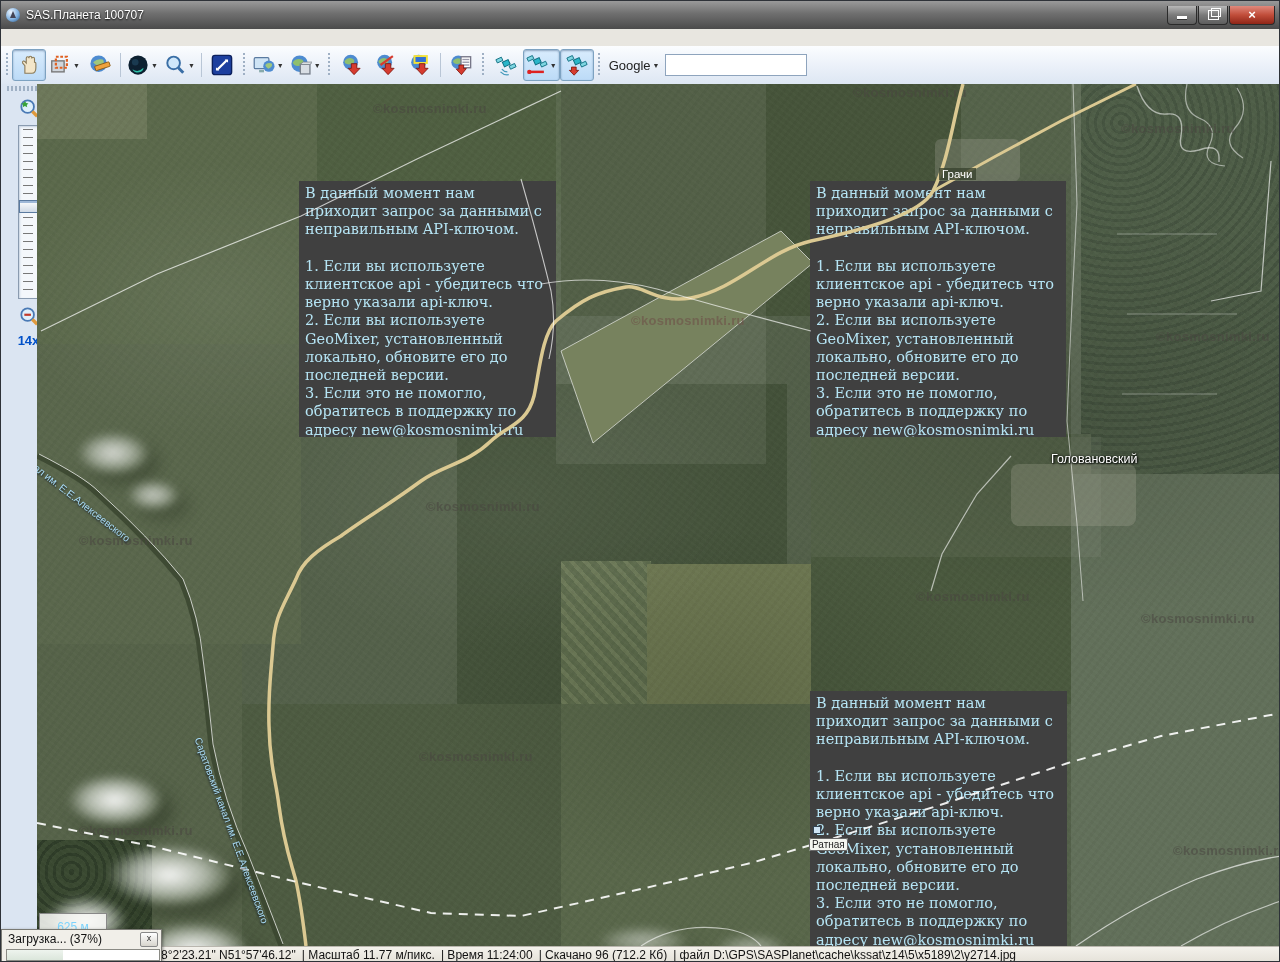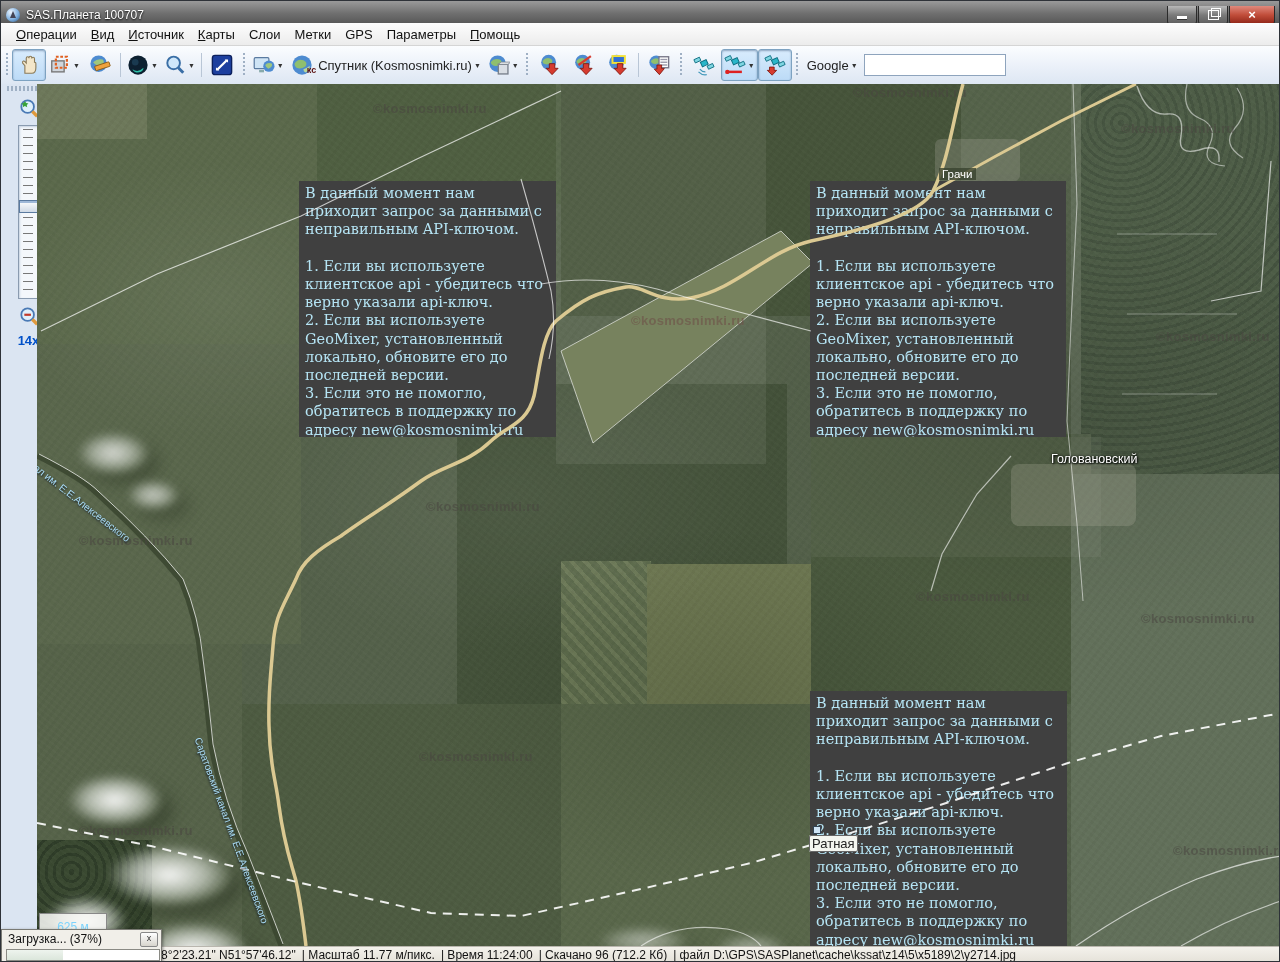--- a/index.html
+++ b/index.html
@@ -69,21 +69,21 @@
     letter-spacing:.3px;white-space:nowrap;}
   .errtile{position:absolute;width:257px;height:256px;z-index:3;background:#404040;overflow:hidden;}
   .errtext{margin:3px 0 0 6px;width:248px;font-family:"DejaVu Serif",serif;font-size:14.5px;
     line-height:18.2px;color:#b5e4f4;white-space:pre-line;}
   .vsvg{position:absolute;inset:0;z-index:4;pointer-events:none;}
   .tsvg{position:absolute;inset:0;z-index:1;pointer-events:none;}
   .maplabel{position:absolute;z-index:5;white-space:nowrap;}
   .village1{background:rgba(58,68,48,.8);color:#fff;font-size:11.5px;padding:0 3px;}
   .village2{color:#fff;font-size:12.5px;text-shadow:0 0 3px #000,1px 1px 2px #000;}
   .canal-label{color:#a9dcf7;font-size:10px;text-shadow:1px 1px 2px rgba(0,10,30,.85);transform-origin:0 0;z-index:5;position:absolute;}
-  .placemark{background:#f4f6f0;border:1px solid #666;color:#222;font-size:13px;padding:0 2px;border-radius:2px;}
+  .placemark{background:#f4f6f0;border:1px solid #666;color:#222;font-size:10px;padding:0 2px;border-radius:2px;}
   .pmicon{position:absolute;left:4px;top:-8px;width:6px;height:6px;background:#cfe4f5;border:1px solid #345;}
   .scalebox{position:absolute;left:2px;top:829px;width:66px;height:26px;z-index:6;background:rgba(250,250,248,.85);
     border:1px solid #888;font-size:12px;color:#7dd3fc;display:flex;align-items:center;justify-content:center;}
   
   .statusbar{position:absolute;left:0;top:945px;width:100%;height:17px;background:linear-gradient(#f4f2ec,#e4e1d8);
     border-top:1px solid #b9b6ae;font-size:12px;color:#111;display:flex;align-items:center;white-space:nowrap;overflow:hidden;padding-left:160px;box-sizing:border-box;}
   .statusbar span{margin-right:6px;}
   
   .loader{position:absolute;left:0;top:928px;width:161px;height:34px;z-index:20;background:#f1efe9;
     border:1px solid #7a7a74;box-sizing:border-box;box-shadow:1px 1px 3px rgba(0,0,0,.4);}
@@ -108,31 +108,20 @@
         </div>
       <div class="wbtn">
           <div class="glyph-rest"></div>
         </div>
       <div class="wbtn close">
           <span>×</span>
         </div>
     </div>
   </div>
 
-  <div class="menubar">
-    <span class="menuitem ak">Операции</span>
-    <span class="menuitem ak">Вид</span>
-    <span class="menuitem ak">Источник</span>
-    <span class="menuitem ak">Карты</span>
-    <span class="menuitem">Слои</span>
-    <span class="menuitem">Метки</span>
-    <span class="menuitem">GPS</span>
-    <span class="menuitem">Параметры</span>
-    <span class="menuitem ak">Помощь</span>
-  </div>
 
   <div class="toolbar">
     <div class="grip"></div>
     <div class="tbtn pressed">
       <svg class="zicon" width="20" height="20" viewBox="0 0 16 16">
           <path d="M5 14 L5 8.5 L3.4 6.6 Q2.9 5.6 3.9 5.1 Q4.6 4.9 5.1 5.6 L6 6.6 L6 3 Q6 2 7 2 Q8 2 8 3 L8 2.6 Q8 1.6 9 1.6 Q10 1.6 10 2.6 L10 3.2 Q10 2.4 11 2.4 Q12 2.4 12 3.4 L12 6 Q13 5.8 13 7 L13 10 Q13 14 10 14 Z" fill="#f3e6c9" stroke="#8a7a58" stroke-width="0.8"></path>
         </svg>
     </div>
     <div class="tbtn">
       <svg class="zicon" width="20" height="20" viewBox="0 0 16 16">
@@ -173,30 +162,20 @@
         </svg>
     </div>
     <div class="grip"></div>
     <div class="tbtn">
       <svg class="zicon" width="22" height="22" viewBox="0 0 18 16">
           <rect x="1" y="2" width="12" height="9" rx="1" fill="#cfe4f5" stroke="#5a7aa0"></rect>
           <rect x="5" y="12" width="4" height="2" fill="#8aa"></rect>
           <circle cx="13" cy="9" r="4.6" fill="#4d8bd0"></circle>
           <path d="M10 8 Q12 5.5 15.6 7 Q16 10 12.5 11 Q10.5 10 10 8" fill="#9ec77e"></path>
         </svg>
-      <span class="caret">▼</span>
-    </div>
-    <div class="srcsel">
-      <svg class="zicon" width="22" height="22" viewBox="0 0 16 16">
-          <circle cx="8" cy="8" r="7" fill="#4d8bd0"></circle>
-          <path d="M2.5 7 Q5 3 9 4.5 Q12.5 6 10.5 9 Q7 11.5 4 10 Q2.6 8.8 2.5 7" fill="#8fbf6e"></path>
-          <path d="M9 11 Q12 10 13.6 8.5 Q13.8 12 10.5 13.5 Q9 12.5 9 11" fill="#b9d79a"></path>
-        </svg>
-      <span class="kcbadge">кс</span>
-      <span>Спутник (Kosmosnimki.ru)</span>
       <span class="caret">▼</span>
     </div>
     <div class="tbtn">
       <svg class="zicon" width="22" height="22" viewBox="0 0 16 16">
           <circle cx="7" cy="7" r="6" fill="#4d8bd0"></circle>
           <path d="M2 6 Q4.5 2.8 8.5 4 Q11 5.5 9 7.8 Q5.5 9.5 3 7.8 Q2 7 2 6" fill="#8fbf6e"></path>
           <rect x="7.5" y="7.5" width="7" height="7" fill="#d9dee4" stroke="#7a828c"></rect>
           <path d="M7.5 7.5 l2-1.6 h7 l-2 1.6 Z" fill="#eef1f4" stroke="#7a828c" stroke-width="0.6"></path>
         </svg>
       <span class="caret">▼</span>

